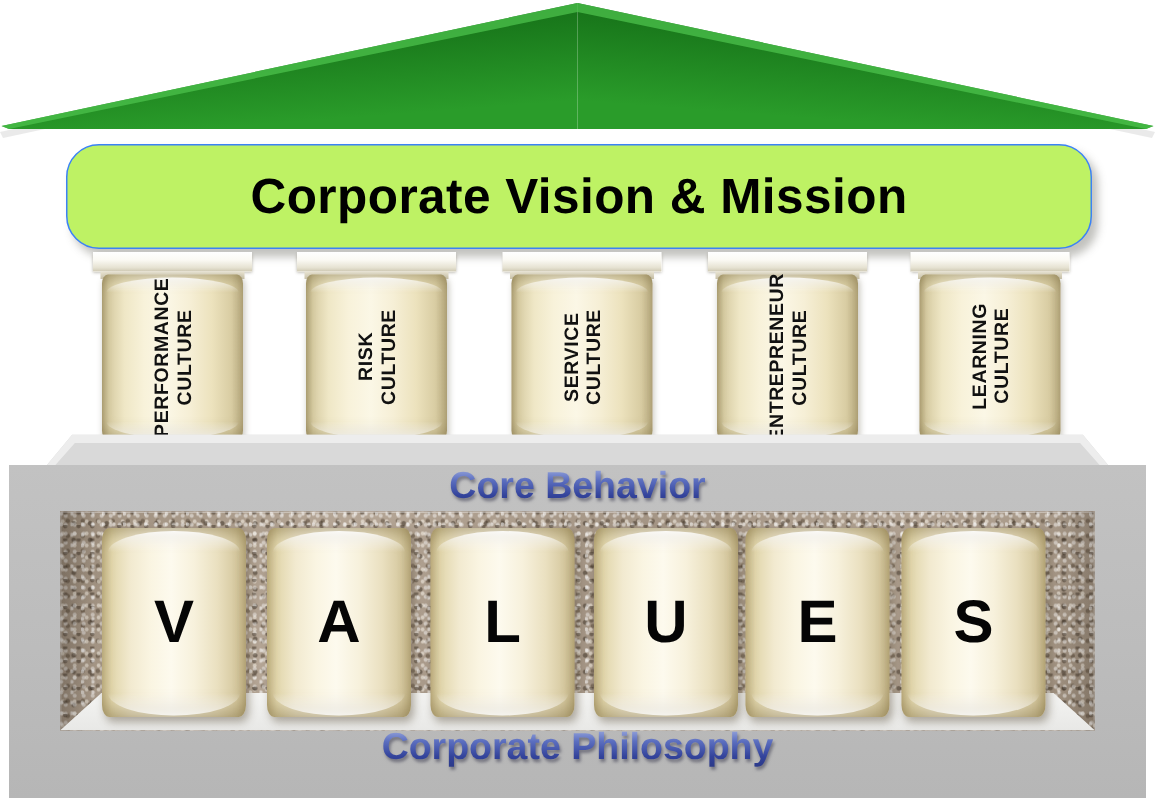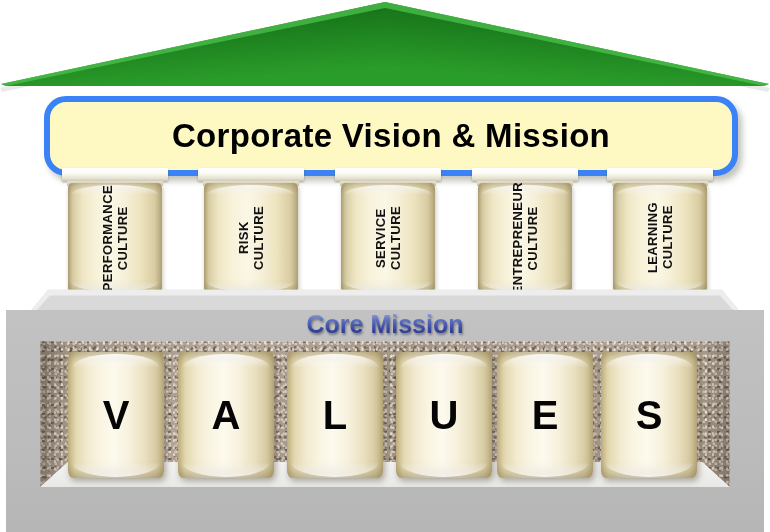--- a/index.html
+++ b/index.html
@@ -12,23 +12,23 @@
   .roof-text{
     position:absolute;left:0;top:52px;width:770px;text-align:center;
     font-size:24px;font-weight:bold;font-style:italic;color:#ffffff;
     letter-spacing:.2px;white-space:nowrap;
     text-shadow:0 1px 2px rgba(0,40,0,.55);
   }
 
   
   .banner{
     position:absolute;left:44px;top:96px;width:682px;height:68px;
-    background:#fef9c3;border-radius:22px;
+    background:#bef264;border-radius:22px;
     box-shadow:4px 5px 6px rgba(120,120,110,.45);
-    border:6px solid #3b82f6;
+    border:1px solid #3b82f6;
   }
   .banner-text{
     position:absolute;left:0;top:0;width:682px;height:68px;
     display:flex;align-items:center;justify-content:center;
     font-size:33px;font-weight:bold;color:#000000;letter-spacing:.3px;
     white-space:nowrap;
   }
 
   
   .pillars{position:absolute;left:0;top:168px;width:770px;height:130px;}
@@ -226,21 +226,22 @@
       </div>
     </div>
   </div>
 
   <div class="platform">
     <svg class="plat-top" width="770" height="26" viewBox="0 0 770 26">
       <polygon points="0,26 20,2 750,2 770,26" fill="#d9d9d9"></polygon>
       <polygon points="0,26 20,2 750,2 770,26 764,26 748,8 22,8 6,26" fill="#ededed"></polygon>
     </svg>
     <div class="plat-body"></div>
-    <div class="core-label">Core Mission</div>
+    <div class="core-label">Core Behavior</div>
+    <div class="bottom-label">Corporate Philosophy</div>
   </div>
 
   <div class="recess">
     <div class="recess-left"></div>
     <div class="recess-right"></div>
     <div class="recess-floor"></div>
   </div>
 
   <div class="vcol" style="left:68px">
     <div class="vletter">V</div>

